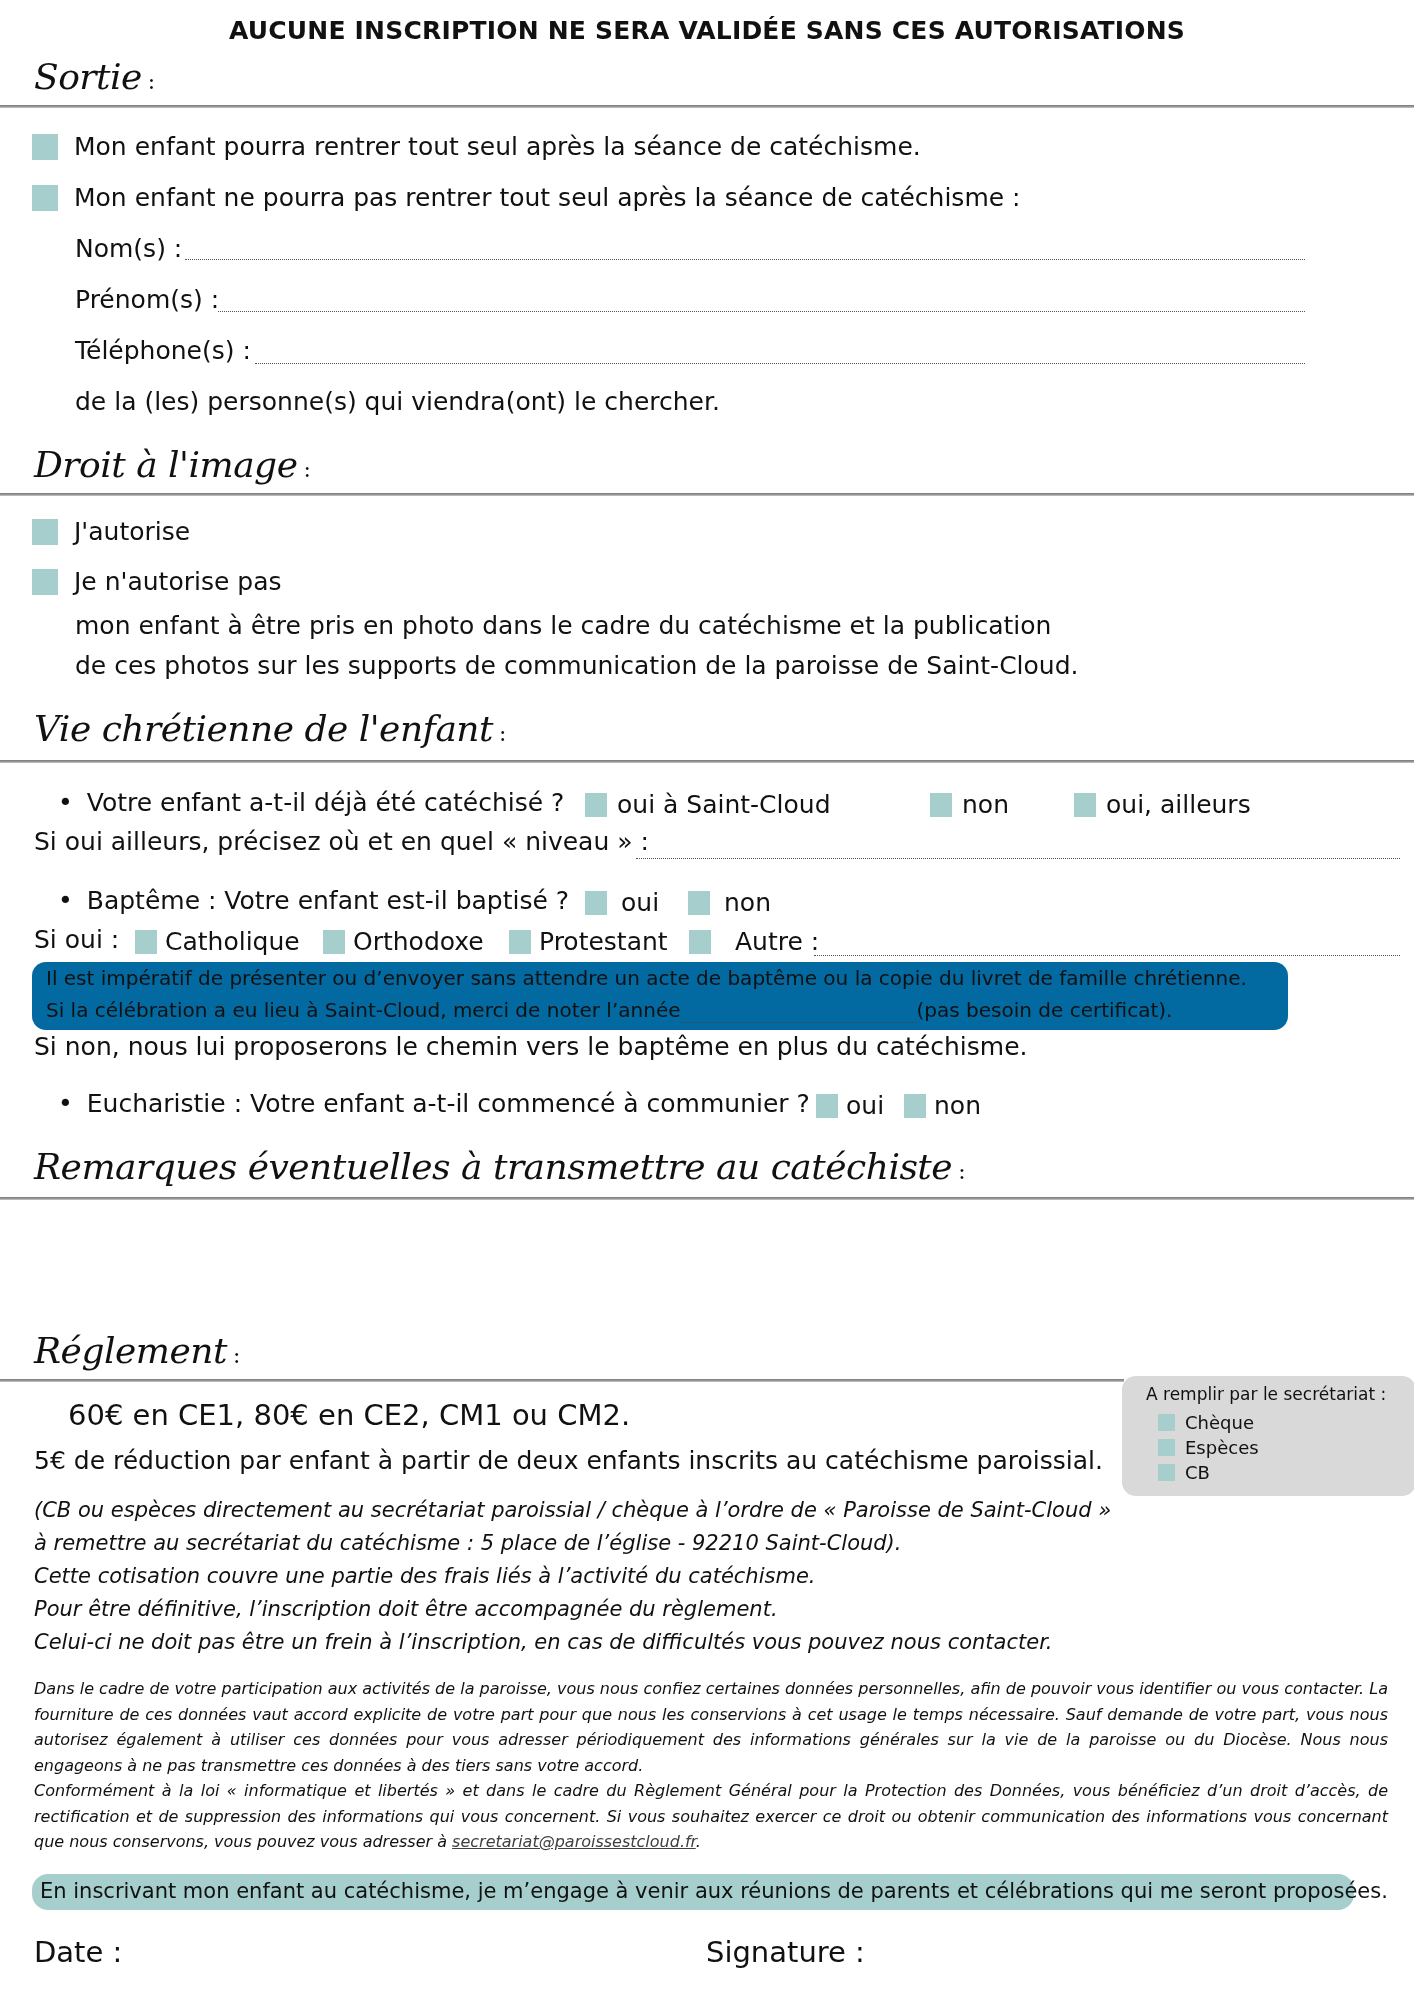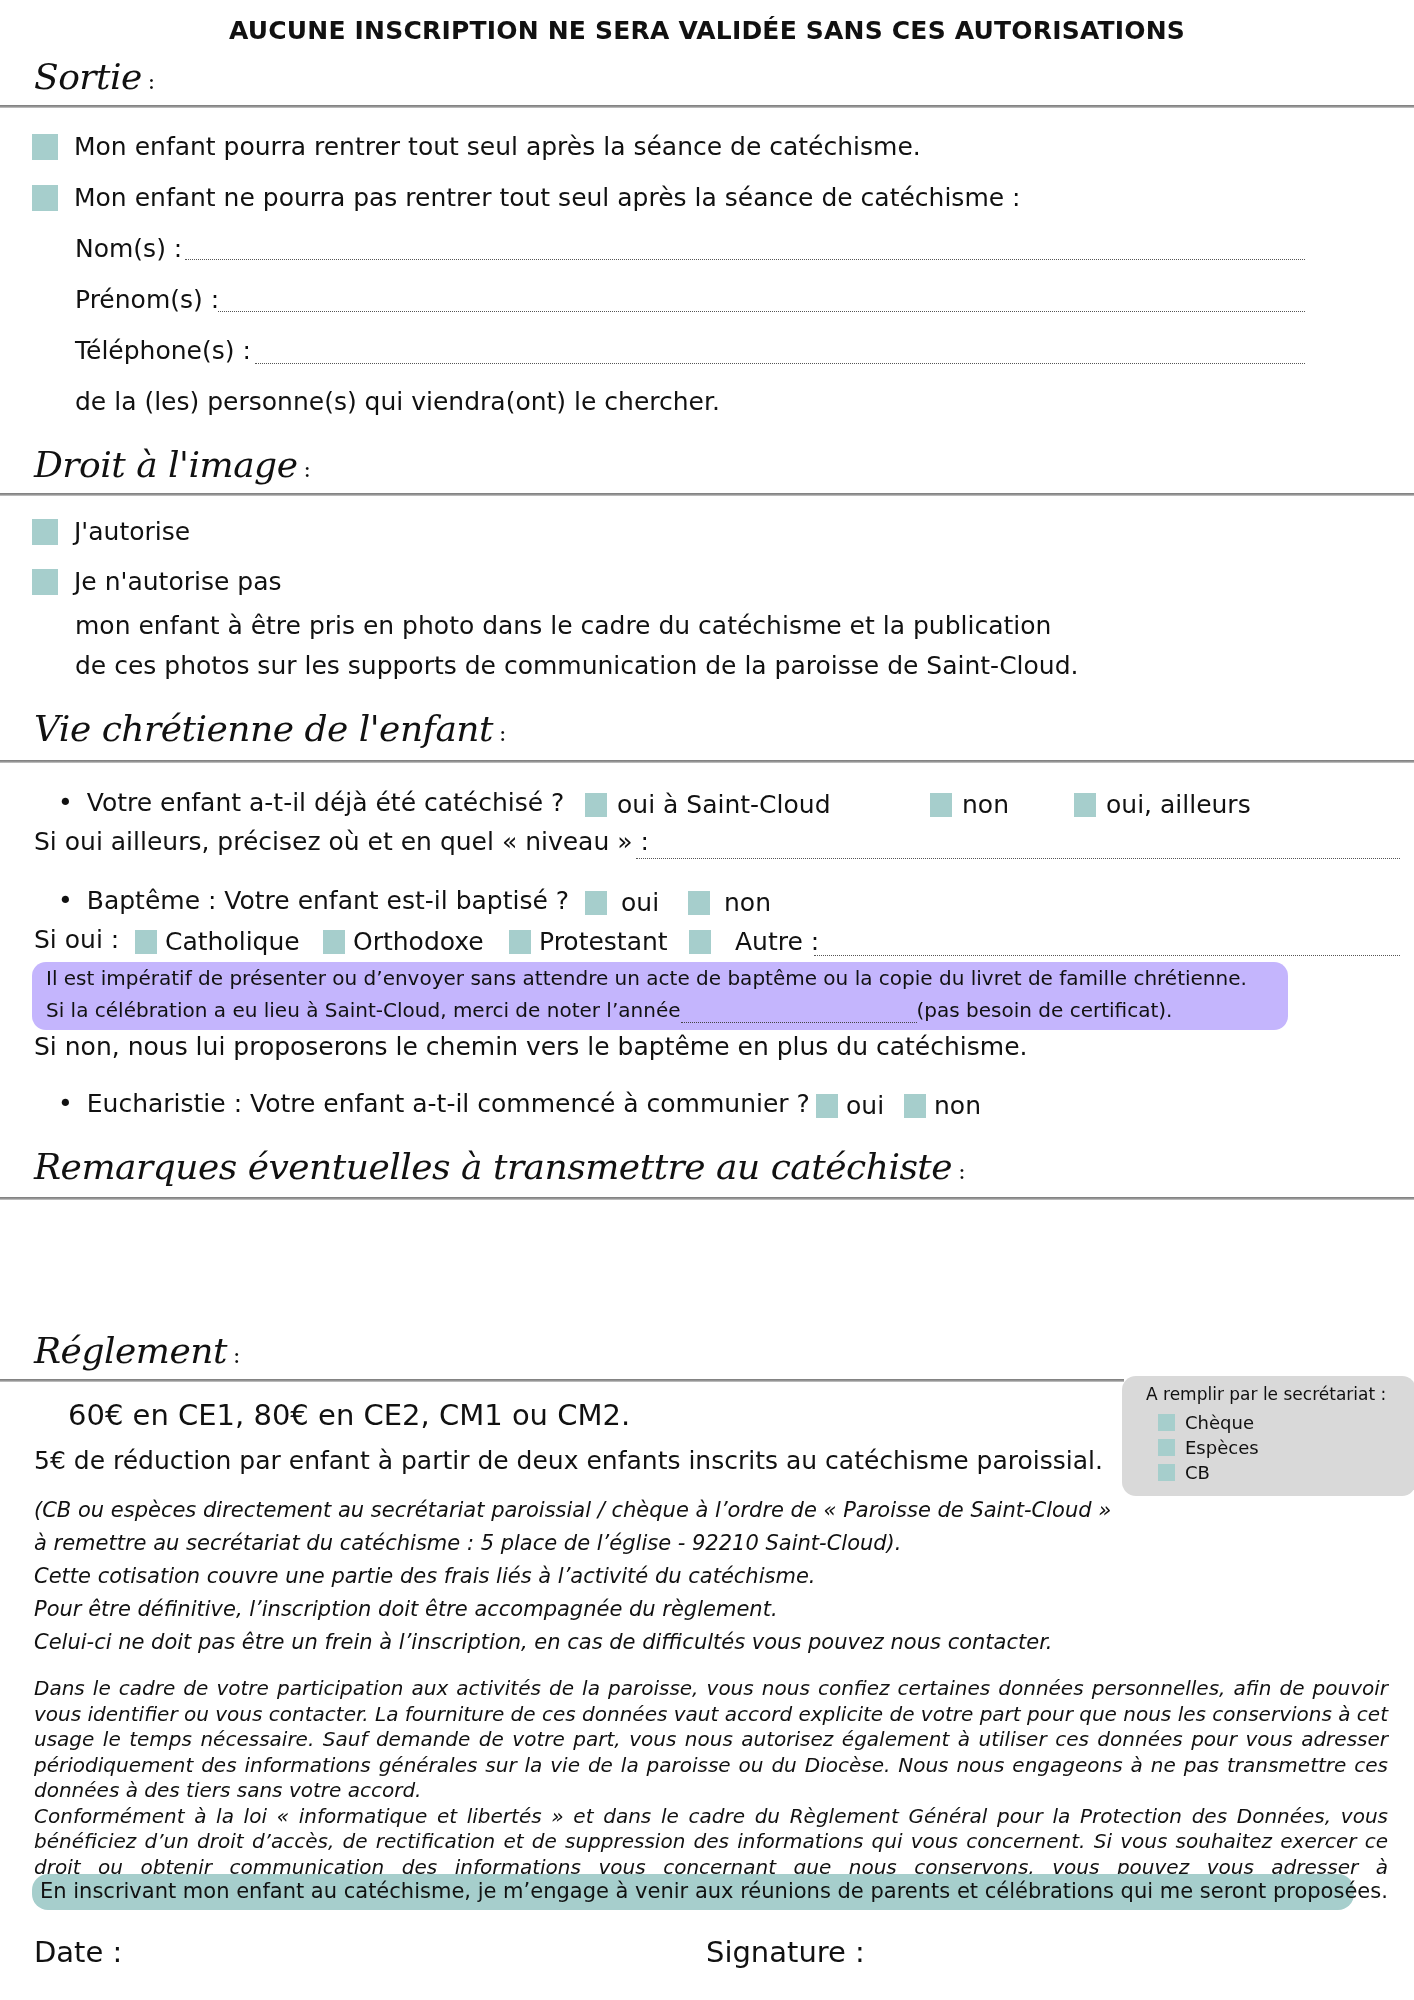--- a/index.html
+++ b/index.html
@@ -28,33 +28,33 @@
   }
   .cb.sm { width: 22px; height: 24px; vertical-align: -4px; }
   .cb.xs { width: 17px; height: 17px; vertical-align: -2px; }
   .dots {
     border-bottom: 1px dotted #555; height: 1px;
   }
   .row-check { left: 32px; display: flex; align-items: center; gap: 16px; }
   .row-check .txt { font-size: 25px; }
   .bullet::before { content: "\2022"; margin-right: 14px; }
   .callout {
-    left: 32px; top: 962px; width: 1256px; height: 68px; background: #c4b5fd;
+    left: 32px; top: 962px; width: 1256px; height: 68px; background: #0369a1;
     border-radius: 14px;
   }
   .callout .line { position: absolute; left: 14px; font-size: 20px; white-space: nowrap; }
   .secretariat {
     left: 1122px; top: 1376px; width: 294px; height: 120px; background: #d9d9d9;
     border-radius: 14px;
   }
   .secretariat .hd { position: absolute; left: 24px; top: 8px; font-size: 17px; }
   .secretariat .opt { position: absolute; left: 36px; font-size: 18px; display: flex; align-items: center; gap: 10px; }
   .italic { font-style: italic; }
   .legal {
-    left: 34px; top: 1676px; width: 1354px; font-size: 20px; line-height: 25.5px;
+    left: 34px; top: 1676px; width: 1354px; font-size: 16px; line-height: 25.5px;
     font-style: italic; text-align: justify;
   }
   .legal p { margin: 0; }
   .legal a { color: #404040; text-decoration: underline; }
   .engage {
     left: 32px; top: 1874px; width: 1322px; height: 36px; background: #a6cecc;
     border-radius: 16px;
   }
   .engage span { position: absolute; left: 8px; top: 5px; font-size: 21px; white-space: nowrap; }
   .bigtxt { font-size: 29px; }

